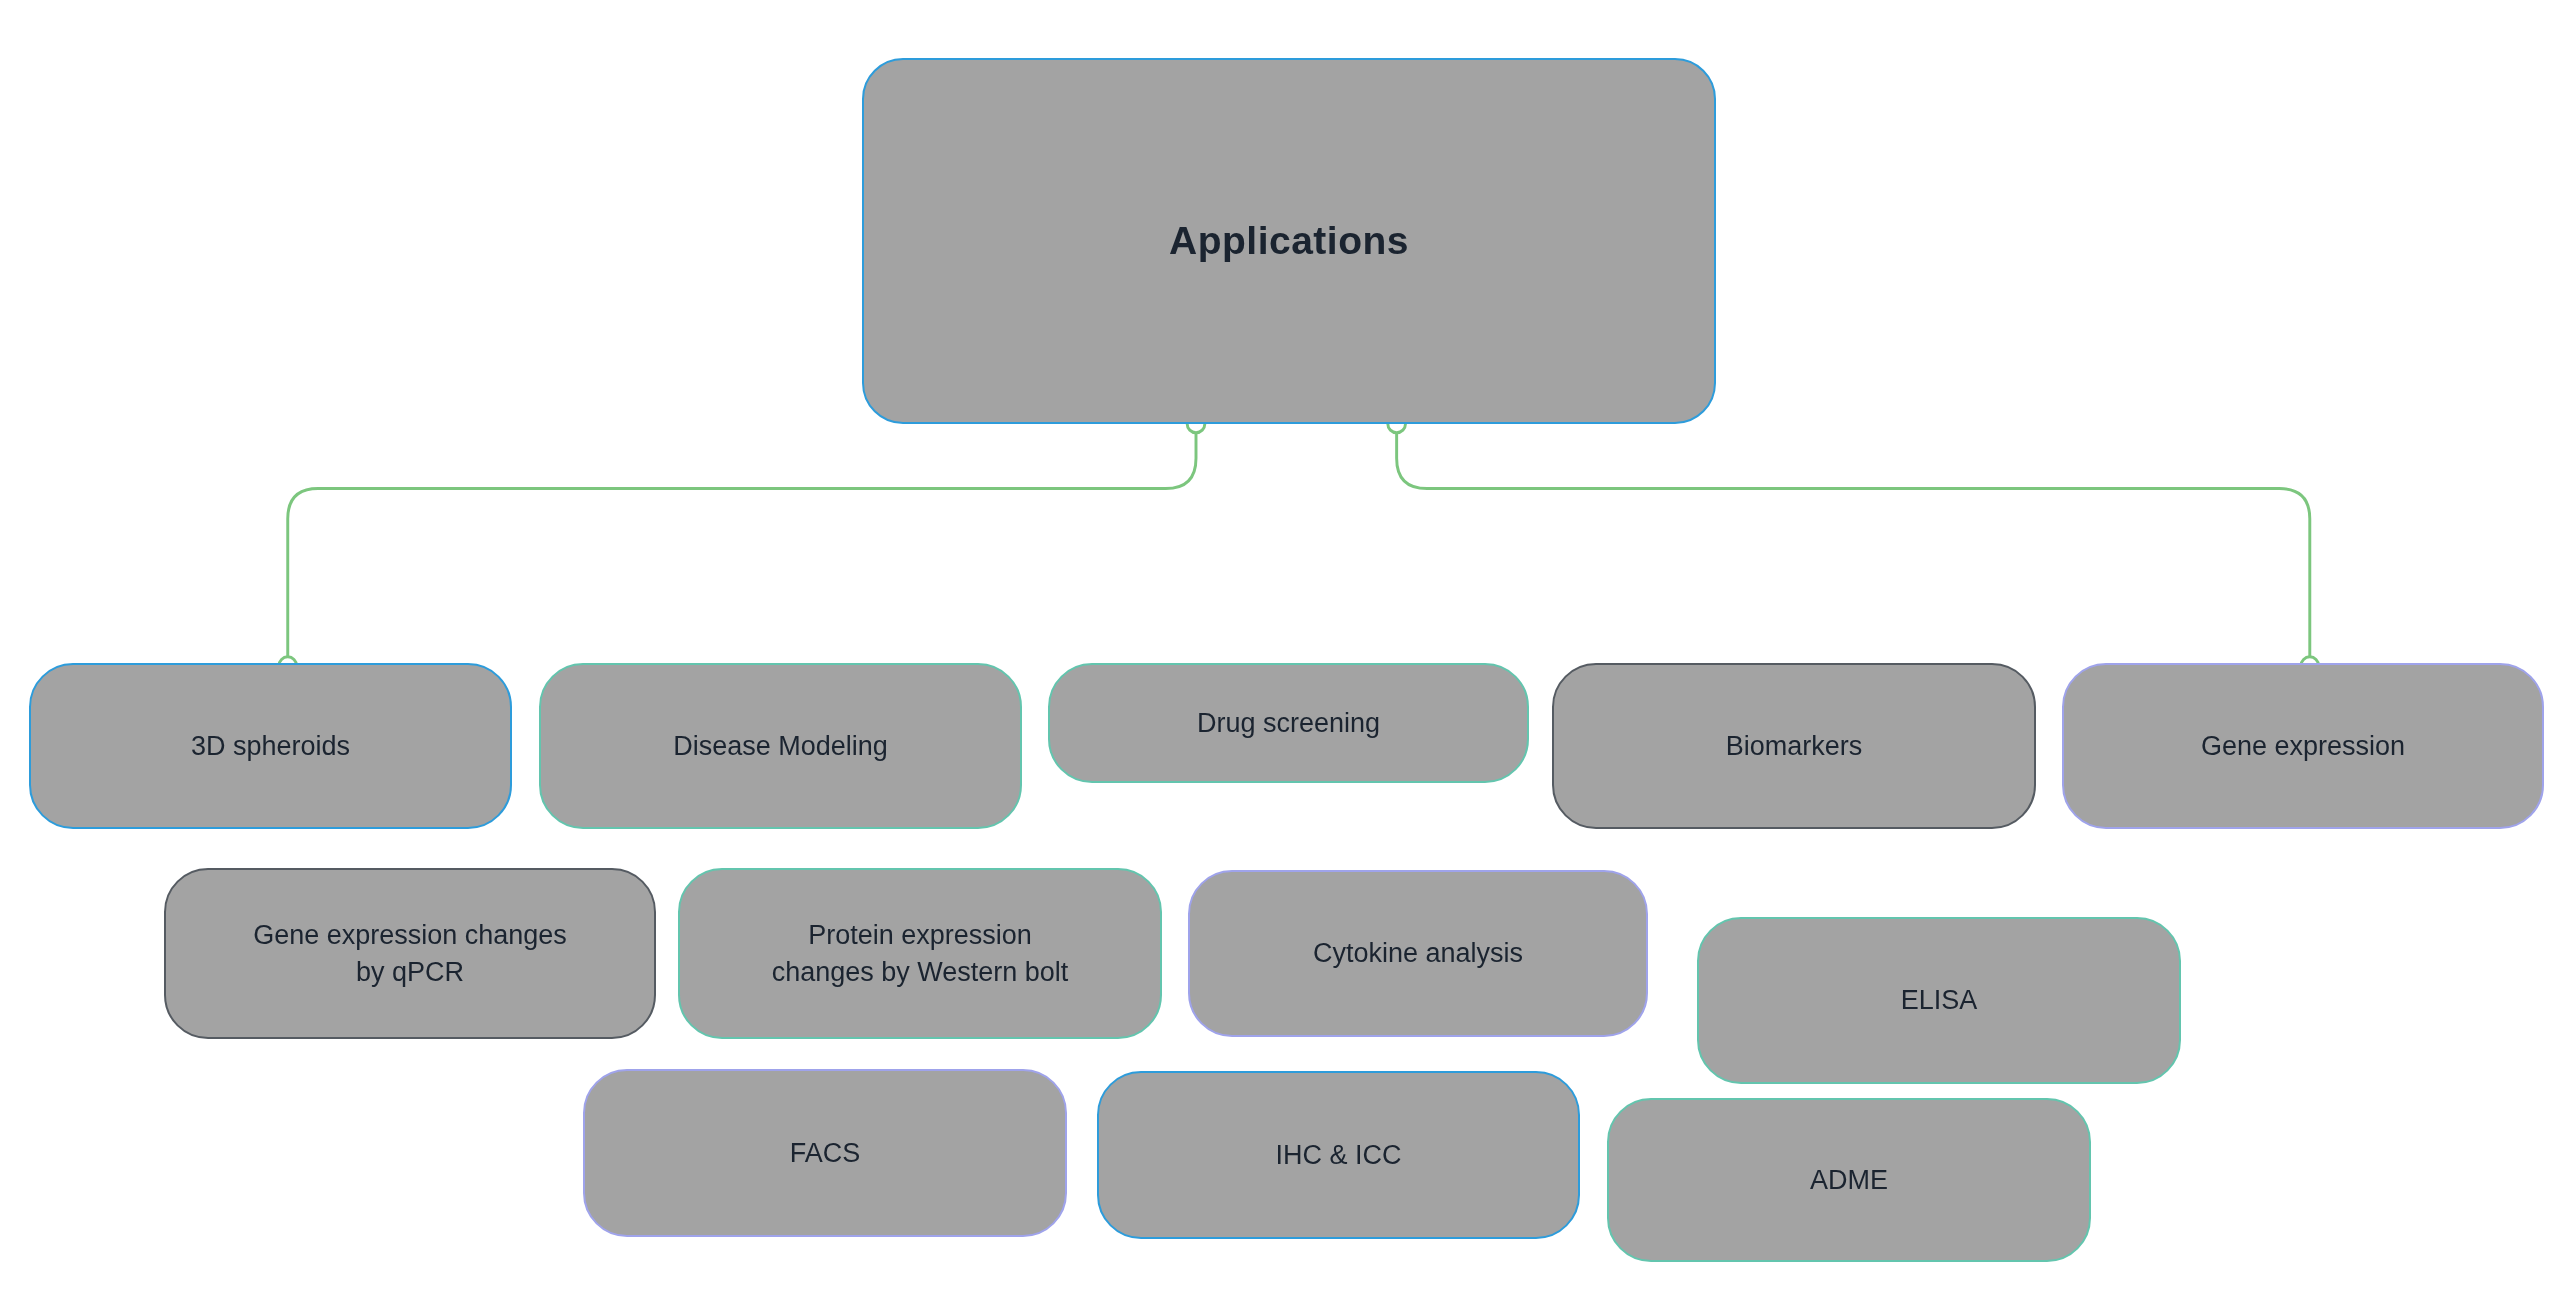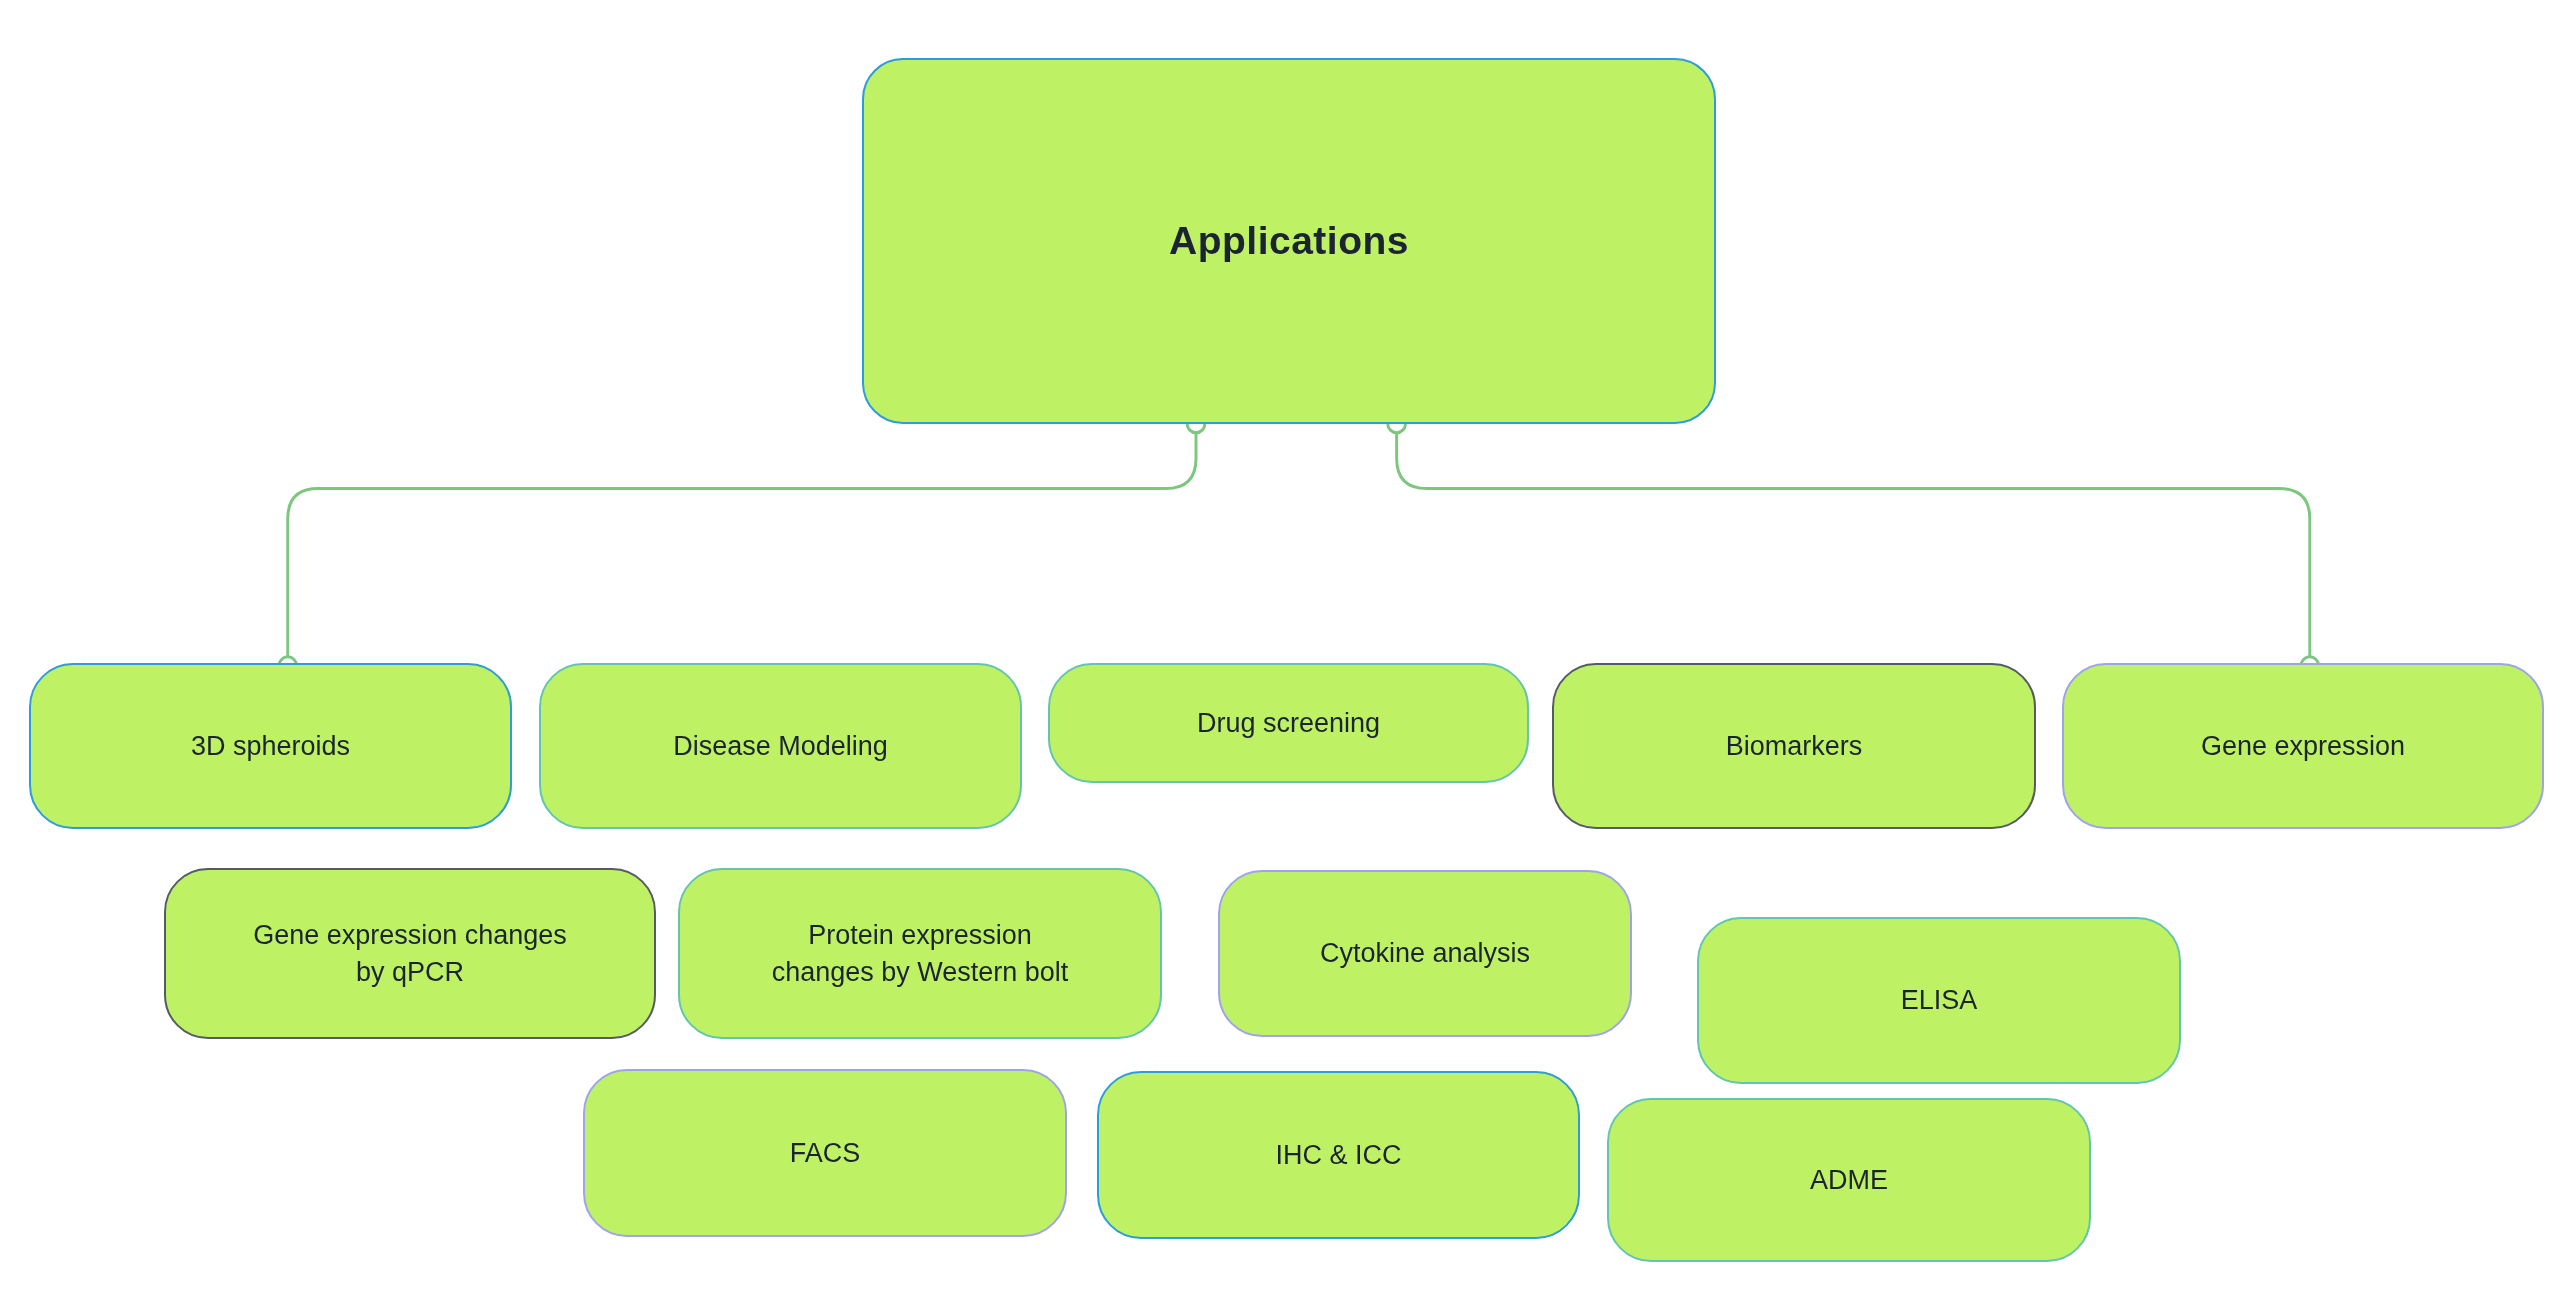--- a/index.html
+++ b/index.html
@@ -17,21 +17,21 @@
   .connectors {
     position: absolute;
     left: 0; top: 0;
     width: 2576px;
     height: 1299px;
     pointer-events: none;
   }
 
   .node {
     position: absolute;
-    background: #bef264;
+    background: #a3a3a3;
     border: 2.9px solid #cccccc;
     border-radius: 44px;
     display: flex;
     align-items: center;
     justify-content: center;
     text-align: center;
     font-size: 27px;
     line-height: 1.35;
     padding: 0 39px;
     white-space: pre-line;
@@ -49,21 +49,21 @@
   .pos-root { left: 862px;  top: 58px;   width: 854px; height: 366px; }
 
   .pos-l1-0 { left: 29px;   top: 663px;  width: 483px; height: 166px; text-align: center; }
   .pos-l1-1 { left: 539px;  top: 663px;  width: 483px; height: 166px; }
   .pos-l1-2 { left: 1048px; top: 663px;  width: 481px; height: 120px; }
   .pos-l1-3 { left: 1552px; top: 663px;  width: 484px; height: 166px; }
   .pos-l1-4 { left: 2062px; top: 663px;  width: 482px; height: 166px; }
 
   .pos-l2-0 { left: 164px;  top: 868px;  width: 492px; height: 171px; }
   .pos-l2-1 { left: 678px;  top: 868px;  width: 484px; height: 171px; }
-  .pos-l2-2 { left: 1188px; top: 870px;  width: 414px; height: 167px; margin-left: 30px; }
+  .pos-l2-2 { left: 1188px; top: 870px;  width: 460px; height: 167px; }
   .pos-l2-3 { left: 1697px; top: 870px;  width: 484px; height: 167px; }
 
   .pos-l3-0 { left: 583px;  top: 1069px; width: 484px; height: 168px; }
   .pos-l3-1 { left: 1097px; top: 1071px; width: 483px; height: 168px; }
   .pos-l3-2 { left: 1607px; top: 1068px; width: 484px; height: 164px; margin-top: 30px; }
 </style>
 </head>
 <body>
 
 <div class="canvas">

